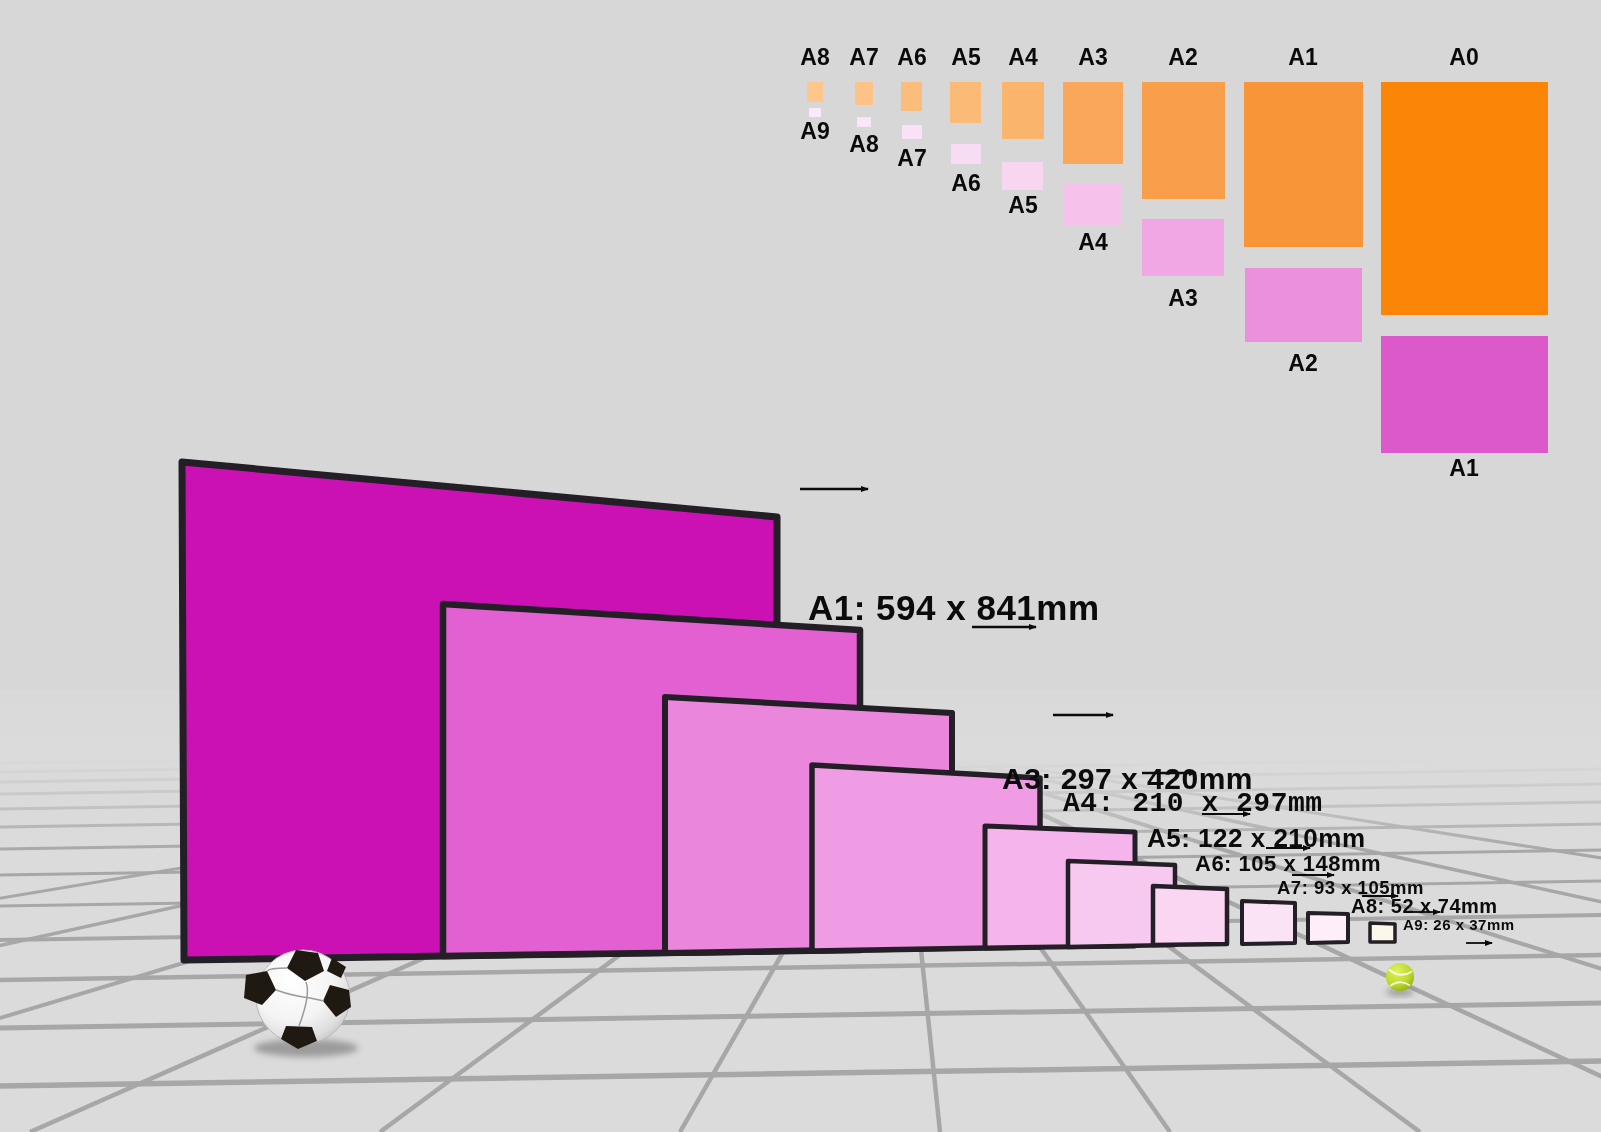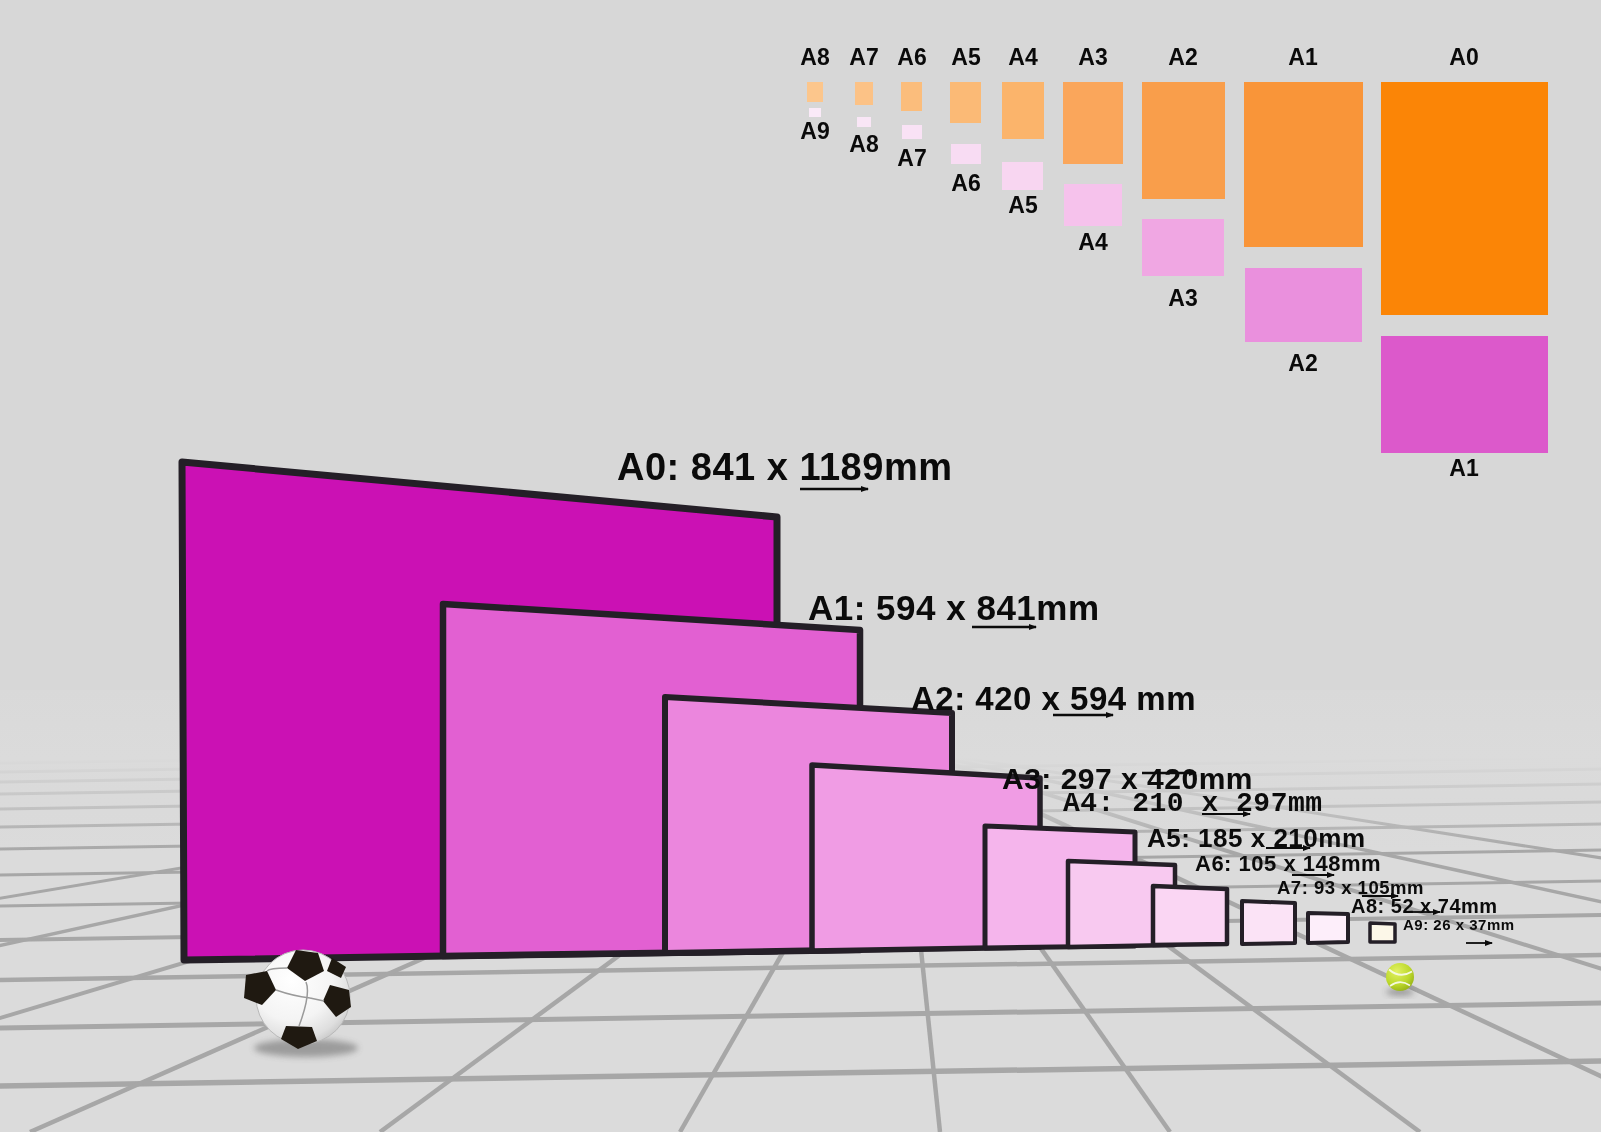--- a/index.html
+++ b/index.html
@@ -179,24 +179,22 @@
     <div class="mini-rect" style="left: 1244px; top: 82px; width: 119px; height: 165px; background: rgb(249, 149, 57);"></div>
     <div class="mini-rect" style="left: 1245px; top: 268px; width: 117px; height: 74px; background: rgb(234, 144, 221);"></div>
     <div class="mini-label" style="left:1261px;top:352px;">A2</div>
 
     <div class="mini-label" style="left:1422px;top:46px;">A0</div>
     <div class="mini-rect" style="left: 1381px; top: 82px; width: 167px; height: 233px; background: rgb(251, 133, 6);"></div>
     <div class="mini-rect" style="left: 1381px; top: 336px; width: 167px; height: 117px; background: rgb(220, 89, 203);"></div>
     <div class="mini-label" style="left:1422px;top:457px;">A1</div>
   </div>
 
-  <div class="sheet-label" style="left:617px;top:448px;font-size:38px;">A0: 841 x 1189mm</div>
   <div class="sheet-label" style="left:808px;top:590px;font-size:35px;">A1: 594 x 841mm</div>
-  <div class="sheet-label" style="left:911px;top:682px;font-size:33px;">A2: 420 x 594 mm</div>
   <div class="sheet-label" style="left:1002px;top:744px;font-size:30px;margin-top:20px;">A3: 297 x 420mm</div>
   <div class="sheet-label" style="left:1063px;top:790px;font-size:28px;font-family:Liberation Mono, monospace;">A4: 210 x 297mm</div>
-  <div class="sheet-label" style="left:1147px;top:825px;font-size:26px;">A5: 185 x 210mm</div>
+  <div class="sheet-label" style="left:1147px;top:825px;font-size:26px;">A5: 122 x 210mm</div>
   <div class="sheet-label" style="left:1195px;top:853px;font-size:22px;">A6: 105 x 148mm</div>
   <div class="sheet-label" style="left:1277px;top:879px;font-size:18.5px;">A7: 93 x 105mm</div>
   <div class="sheet-label" style="left:1351px;top:896px;font-size:20px;">A8: 52 x 74mm</div>
   <div class="sheet-label" style="left:1403px;top:917px;font-size:15px;">A9: 26 x 37mm</div>
 
 </div>
 
 </body></html>

